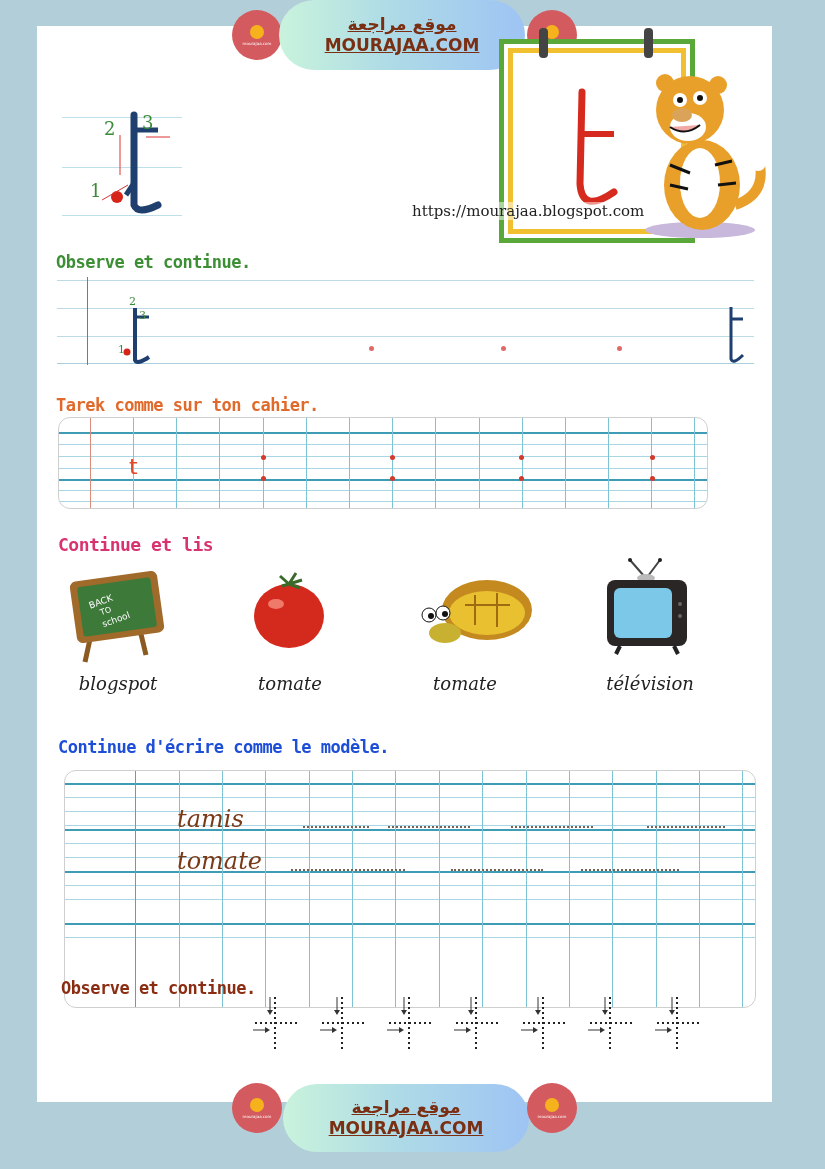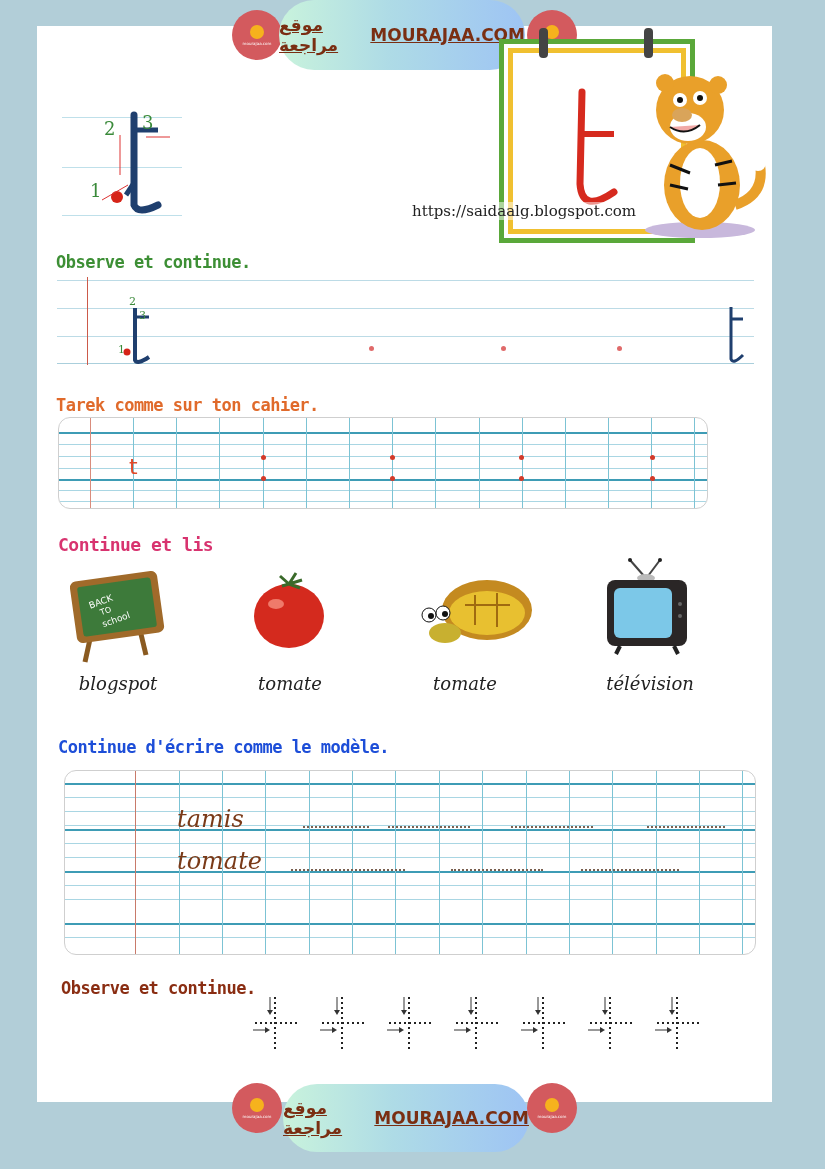--- a/index.html
+++ b/index.html
@@ -2,21 +2,21 @@
 <html><head>
 <meta charset="utf-8">
 <style>
   *{box-sizing:border-box;margin:0;padding:0}
   html,body{width:825px;height:1169px;overflow:hidden}
   body{background:#b2ced8;font-family:"DejaVu Sans",sans-serif;position:relative}
   .page{position:absolute;left:37px;top:26px;width:735px;height:1076px;background:#fff}
   .abs{position:absolute}
   .banner{position:absolute;width:246px;height:70px;border-radius:35px;
     background:linear-gradient(90deg,#c9f3dc 0%,#aedbe6 45%,#9ec4f4 100%);
-    display:flex;align-items:center;justify-content:center;color:#7a2e12;font-weight:bold;text-decoration:underline}
+    display:flex;flex-direction:column;align-items:center;justify-content:center;color:#7a2e12;font-weight:bold;text-decoration:underline}
   .banner .ar{font-size:17px;line-height:20px}
   .banner .en{font-size:17px;line-height:22px;font-family:"DejaVu Sans",sans-serif}
   .badge{position:absolute;width:50px;height:50px;border-radius:50%;background:#d35a5e;display:flex;flex-direction:column;align-items:center;justify-content:center}
   .badge .dot{width:14px;height:14px;border-radius:50%;background:#f6b21d;margin-bottom:2px}
   .badge .t{font-size:4px;color:#fff;line-height:5px}
   .hd{font-family:"DejaVu Sans Mono",monospace;font-weight:bold;font-size:17px;position:absolute;letter-spacing:-0.5px}
   .lined{position:absolute;border:1px solid #cfcfcf;border-radius:12px;overflow:hidden;background:#fff}
   .hl{position:absolute;left:0;right:0;height:1px;background:#a9d6e3}
   .hl.dark{height:2px;background:#3e9cb5}
   .vl{position:absolute;top:0;bottom:0;width:1px;background:#7cc3d4}
@@ -64,21 +64,21 @@
 
 <div class="abs" style="left:499px;top:39px;width:196px;height:204px;border:5px solid #5aa83a;background:#fff">
   <div class="abs" style="left:4px;top:4px;right:4px;bottom:4px;border:5px solid #f0c030"></div>
   <div class="abs" style="left:35px;top:-16px;width:9px;height:30px;background:#444;border-radius:4px"></div>
   <div class="abs" style="left:140px;top:-16px;width:9px;height:30px;background:#444;border-radius:4px"></div>
   <svg width="100" height="140" style="position:absolute;left:40px;top:40px">
     <path d="M38 8 L36 100 Q38 130 70 108" stroke="#d62a1e" stroke-width="7" fill="none" stroke-linecap="round"></path>
     <path d="M40 50 L70 50" stroke="#d62a1e" stroke-width="6"></path>
   </svg>
 </div>
-<div class="abs" style="left:412px;top:202px;font-family:'DejaVu Serif',serif;font-size:15px;color:#222;background:rgba(255,255,255,0.5)">https://saidaalg.blogspot.com</div>
+<div class="abs" style="left:412px;top:202px;font-family:'DejaVu Serif',serif;font-size:15px;color:#222;background:rgba(255,255,255,0.5)">https://mourajaa.blogspot.com</div>
 <svg class="abs" style="left:640px;top:65px" width="135" height="175">
   <ellipse cx="60" cy="165" rx="55" ry="8" fill="#c8b8dc"></ellipse>
   <ellipse cx="62" cy="120" rx="38" ry="45" fill="#e9a02a"></ellipse>
   <ellipse cx="60" cy="118" rx="20" ry="35" fill="#fff"></ellipse>
   <path d="M95 140 Q125 130 120 100" stroke="#e9a02a" stroke-width="10" fill="none"></path>
   <circle cx="118" cy="98" r="8" fill="#fff"></circle>
   <circle cx="50" cy="45" r="34" fill="#e9a02a"></circle>
   <circle cx="25" cy="18" r="9" fill="#e9a02a"></circle>
   <circle cx="78" cy="20" r="9" fill="#e9a02a"></circle>
   <ellipse cx="48" cy="62" rx="18" ry="14" fill="#fff"></ellipse>
@@ -199,21 +199,21 @@
     <rect x="12" y="30" width="58" height="50" rx="6" fill="#7cc8e8"></rect>
     <circle cx="78" cy="46" r="2" fill="#666"></circle>
       <circle cx="78" cy="58" r="2" fill="#666"></circle>
     <line x1="18" y1="88" x2="14" y2="96" stroke="#222" stroke-width="4"></line>
     <line x1="72" y1="88" x2="76" y2="96" stroke="#222" stroke-width="4"></line>
   </svg>
 </div>
 <div class="word" style="left:580px;top:673px">télévision</div>
 
 <div class="hd" style="left:58px;top:737px;color:#1d4ed8">Continue d'écrire comme le modèle.</div>
-<div class="lined" style="left:64px;top:770px;width:692px;height:185px">
+<div class="lined" style="left:64px;top:770px;width:692px;height:238px">
   <div class="hl dark" style="top:12px"></div>
   <div class="hl" style="top:26px"></div>
   <div class="hl" style="top:40px"></div>
   <div class="hl" style="top:54px"></div>
   <div class="hl dark" style="top:58px"></div>
   <div class="hl" style="top:72px"></div>
   <div class="hl" style="top:86px"></div>
   <div class="hl dark" style="top:100px"></div>
   <div class="hl" style="top:114px"></div>
   <div class="hl" style="top:128px"></div>

